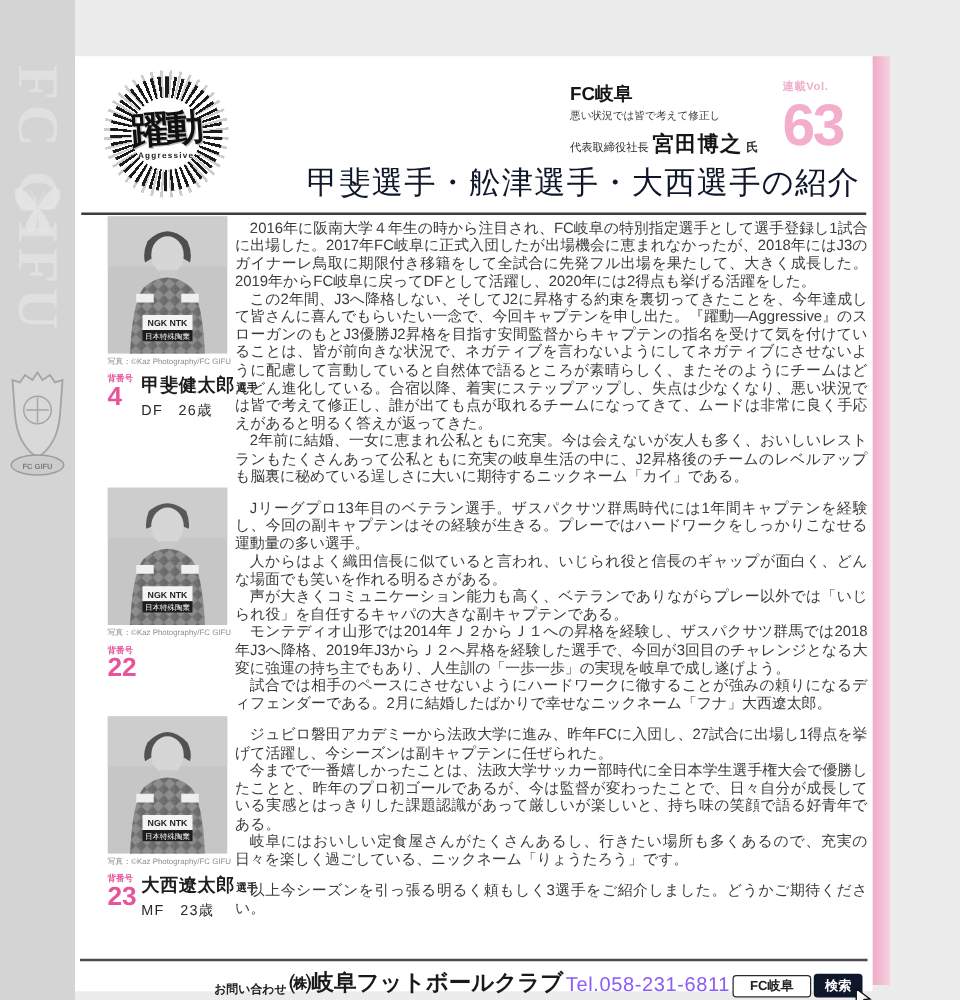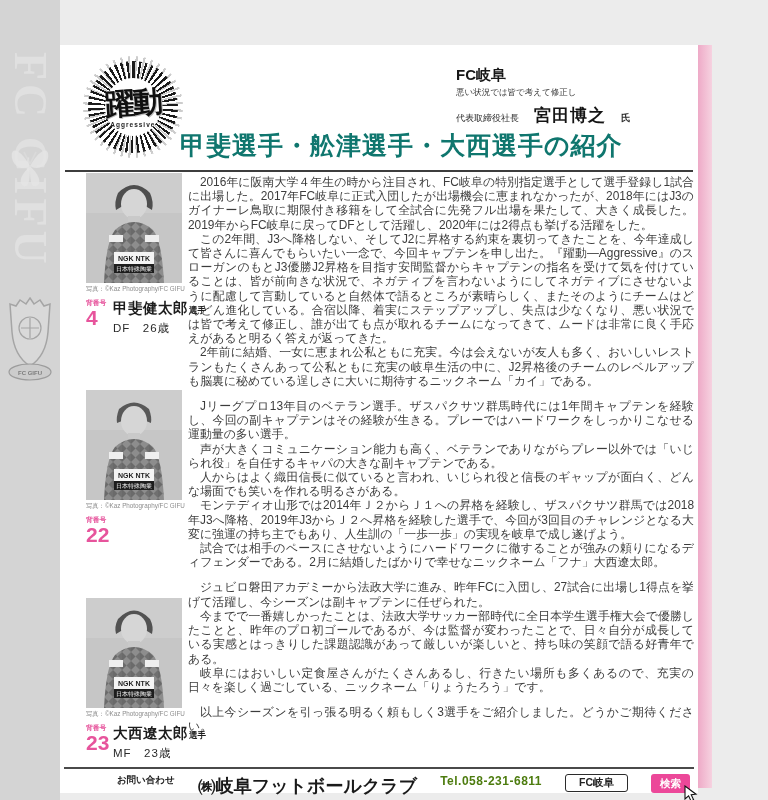--- a/index.html
+++ b/index.html
@@ -32,65 +32,65 @@
   .core  { position:absolute; inset:17px; background:#fff; border-radius:50%; }
   .burst-kanji { position:absolute; inset:0; display:flex; align-items:center; justify-content:center;
                  font-weight:900; font-size:30px; color:#101010; transform:rotate(-4deg);
                  text-shadow:1px 1px 0 #bbb; letter-spacing:-2px; padding-bottom:8px; }
   .burst-sub { position:absolute; left:0; right:0; top:60px; text-align:center;
                font-size:6.5px; color:#222; letter-spacing:1px; font-weight:bold; }
 
   .club-block { position:absolute; left:396px; top:21px; white-space:nowrap; }
   .club-name { font-size:15px; font-weight:800; color:#161616; }
   .club-co   { font-size:8.5px; color:#3a3a3a; margin-top:2px; }
-  .pres-line { margin-top:5px; display:flex; align-items:baseline; gap:15px; }
+  .pres-line { margin-top:5px; display:flex; align-items:baseline; gap:3px; }
   .pres-title{ font-size:9px; color:#2c2c2c; }
   .pres-name { font-size:17px; font-weight:800; color:#141414; letter-spacing:1px; }
   .pres-hon  { font-size:9.5px; font-weight:bold; color:#2c2c2c; }
 
   .vol-block { position:absolute; left:566px; top:18px; width:70px; text-align:left; }
   .vol-label { font-size:9px; font-weight:bold; color:#f2afc9; letter-spacing:.5px; }
   .vol-num   { font-size:47px; font-weight:900; color:#f3aecb; line-height:.92;
                letter-spacing:-2px; margin-top:2px; }
 
-  .page-title { position:absolute; left:120px; right:10px; top:84px; text-align:left;
-                font-size:25px; font-weight:700; color:#0f766e; letter-spacing:1px;
+  .page-title { position:absolute; left:120px; right:10px; top:84px; text-align:right;
+                font-size:25px; font-weight:400; color:#0f172a; letter-spacing:1px;
                 white-space:nowrap; }
   .title-rule { position:absolute; left:5px; right:5px; top:125px; height:2px; background:#3d3d3d; }
 
   
   .card { position:absolute; left:26px; width:100px; }
-  .card-1 { top:128px; } .card-2 { top:345px; } .card-3 { top:528px;margin-top:25px; }
+  .card-1 { top:128px; } .card-2 { top:345px; } .card-3 { top:528px; }
   .photo { width:96px; height:110px; display:block; }
   .credit { font-size:6.3px; color:#8d8d8d; margin-top:2px; white-space:nowrap; }
   .info { display:flex; margin-top:4px; align-items:flex-start; }
   .numcol { width:27px; flex:none; }
   .num-label { font-size:6.8px; font-weight:bold; color:#e7549c; }
   .num { font-size:21px; font-weight:900; color:#e7549c; line-height:.95; }
   .namecol { padding-top:1px; white-space:nowrap; }
   .pl-name { font-size:14.5px; font-weight:800; color:#1d1d1d; letter-spacing:.5px; }
   .pl-suffix { font-size:8.5px; font-weight:bold; color:#1d1d1d; margin-left:1px; }
   .pl-pos { font-size:11.5px; font-weight:normal; color:#2a2a2a; margin-top:3px; letter-spacing:1px; }
 
   
   .article { position:absolute; left:128px; top:130px; width:506px; }
   .article p { font-size:11.9px; line-height:14.2px; text-align:justify;
                text-indent:1em; color:#3c3c3c; }
   .sec { margin-bottom:11px; }
   .closing { margin-top:3px; }
 
   
   .foot-rule { position:absolute; left:4px; right:4px; top:722px; height:1.5px; background:#4a4a4a; }
-  .footer { position:absolute; right:8px; top:729px; display:flex; align-items:flex-start; gap:23px; }
+  .footer { position:absolute; right:8px; top:729px; display:flex; align-items:flex-end; gap:2px; }
   .f-label { font-size:9.5px; font-weight:bold; color:#222; }
   .f-co { font-size:18px; font-weight:800; color:#1a1a1a; }
-  .f-tel { font-size:12px; font-weight:700; color:#4d7c0f; letter-spacing:.5px; }
+  .f-tel { font-size:16px; font-weight:400; color:#8b5cf6; letter-spacing:.5px; }
   .kw-box { border:1.6px solid #2b2b2b; border-radius:3px; padding:1px 13px;
             font-size:10.5px; font-weight:bold; color:#222; background:#fff; }
-  .search-btn { position:relative; background:#ec4899; color:#fff; border-radius:3px;
+  .search-btn { position:relative; background:#0f172a; color:#fff; border-radius:3px;
                 padding:2.5px 9px; font-size:10.5px; font-weight:bold; }
   .cursor { position:absolute; right:-8px; bottom:-9px; }
 </style>
 </head>
 <body>
 
 <svg width="0" height="0" style="position:absolute" aria-hidden="true">
   <defs>
     <pattern id="jerseyPat" width="9" height="9" patternUnits="userSpaceOnUse">
       <rect width="9" height="9" fill="#8d8d8d"></rect>
@@ -132,20 +132,24 @@
   <div class="club-block">
     <div class="club-name">FC岐阜</div>
     <div class="club-co">悪い状況では皆で考えて修正し</div>
     <div class="pres-line">
       <span class="pres-title">代表取締役社長</span>
       <span class="pres-name">宮田博之</span>
       <span class="pres-hon">氏</span>
     </div>
   </div>
 
+  <div class="vol-block">
+    <div class="vol-label">連載Vol.</div>
+    <div class="vol-num">63</div>
+  </div>
 
   <div class="page-title">甲斐選手・舩津選手・大西選手の紹介</div>
   <div class="title-rule"></div>
 
   <div class="card card-1">
     <svg class="photo" viewBox="0 0 96 110">
       <rect width="96" height="110" fill="#c6c6c6"></rect>
         <rect width="96" height="40" fill="#cdcdcd"></rect>
       <path d="M32 20 q16 -16 32 0 q4 9 2 17 l-5 -3 q-13 -8 -26 0 l-5 3 q-2 -8 2 -17 z" fill="#4e4e4e"></path>
       <ellipse cx="48" cy="31" rx="13" ry="15" fill="#d6d6d6"></ellipse>
@@ -224,22 +228,22 @@
   </div>
 
   <div class="article">
     <div class="sec">
       <p>2016年に阪南大学４年生の時から注目され、FC岐阜の特別指定選手として選手登録し1試合に出場した。2017年FC岐阜に正式入団したが出場機会に恵まれなかったが、2018年にはJ3のガイナーレ鳥取に期限付き移籍をして全試合に先発フル出場を果たして、大きく成長した。2019年からFC岐阜に戻ってDFとして活躍し、2020年には2得点も挙げる活躍をした。</p>
       <p>この2年間、J3へ降格しない、そしてJ2に昇格する約束を裏切ってきたことを、今年達成して皆さんに喜んでもらいたい一念で、今回キャプテンを申し出た。『躍動―Aggressive』のスローガンのもとJ3優勝J2昇格を目指す安間監督からキャプテンの指名を受けて気を付けていることは、皆が前向きな状況で、ネガティブを言わないようにしてネガティブにさせないように配慮して言動していると自然体で語るところが素晴らしく、またそのようにチームはどんどん進化している。合宿以降、着実にステップアップし、失点は少なくなり、悪い状況では皆で考えて修正し、誰が出ても点が取れるチームになってきて、ムードは非常に良く手応えがあると明るく答えが返ってきた。</p>
       <p>2年前に結婚、一女に恵まれ公私ともに充実。今は会えないが友人も多く、おいしいレストランもたくさんあって公私ともに充実の岐阜生活の中に、J2昇格後のチームのレベルアップも脳裏に秘めている逞しさに大いに期待するニックネーム「カイ」である。</p>
     </div>
     <div class="sec">
       <p>Jリーグプロ13年目のベテラン選手。ザスパクサツ群馬時代には1年間キャプテンを経験し、今回の副キャプテンはその経験が生きる。プレーではハードワークをしっかりこなせる運動量の多い選手。</p>
+      <p>人からはよく織田信長に似ていると言われ、いじられ役と信長のギャップが面白く、どんな場面でも笑いを作れる明るさがある。</p>
       <p>声が大きくコミュニケーション能力も高く、ベテランでありながらプレー以外では「いじられ役」を自任するキャパの大きな副キャプテンである。</p>
-      <p>人からはよく織田信長に似ていると言われ、いじられ役と信長のギャップが面白く、どんな場面でも笑いを作れる明るさがある。</p>
       <p>モンテディオ山形では2014年Ｊ２からＪ１への昇格を経験し、ザスパクサツ群馬では2018年J3へ降格、2019年J3からＪ２へ昇格を経験した選手で、今回が3回目のチャレンジとなる大変に強運の持ち主でもあり、人生訓の「一歩一歩」の実現を岐阜で成し遂げよう。</p>
       <p>試合では相手のペースにさせないようにハードワークに徹することが強みの頼りになるディフェンダーである。2月に結婚したばかりで幸せなニックネーム「フナ」大西遼太郎。</p>
     </div>
     <div class="sec">
       <p>ジュビロ磐田アカデミーから法政大学に進み、昨年FCに入団し、27試合に出場し1得点を挙げて活躍し、今シーズンは副キャプテンに任ぜられた。</p>
       <p>今までで一番嬉しかったことは、法政大学サッカー部時代に全日本学生選手権大会で優勝したことと、昨年のプロ初ゴールであるが、今は監督が変わったことで、日々自分が成長している実感とはっきりした課題認識があって厳しいが楽しいと、持ち味の笑顔で語る好青年である。</p>
       <p>岐阜にはおいしい定食屋さんがたくさんあるし、行きたい場所も多くあるので、充実の日々を楽しく過ごしている、ニックネーム「りょうたろう」です。</p>
     </div>
     <p class="closing">以上今シーズンを引っ張る明るく頼もしく3選手をご紹介しました。どうかご期待ください。</p>
   </div>

